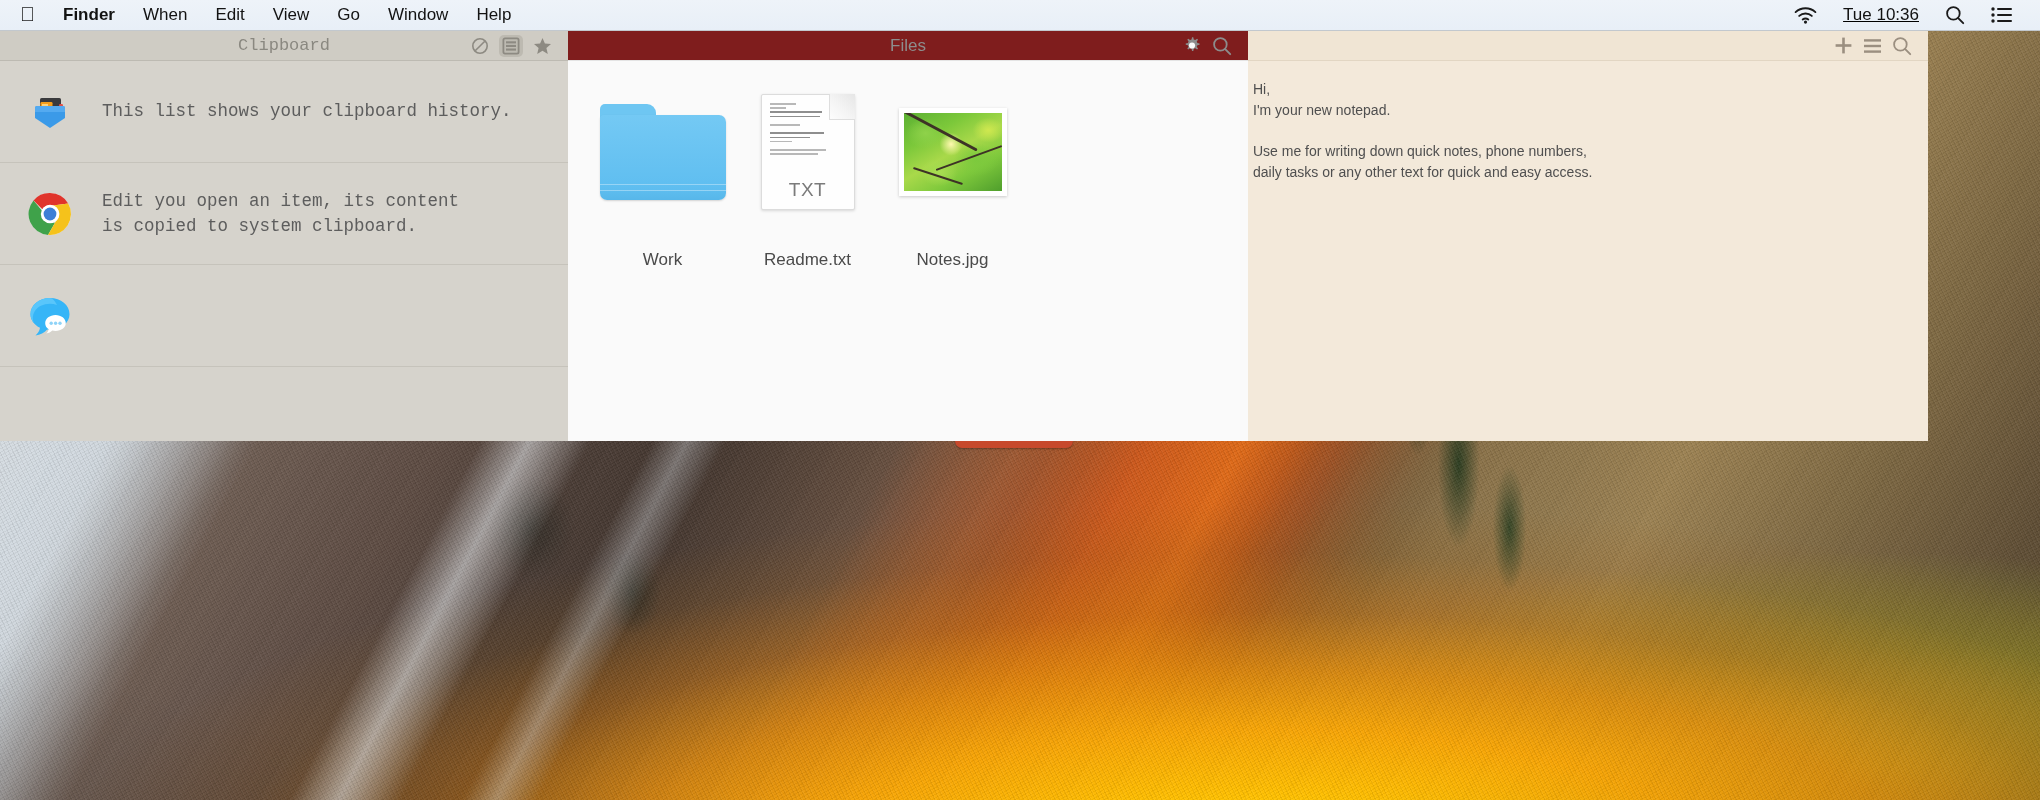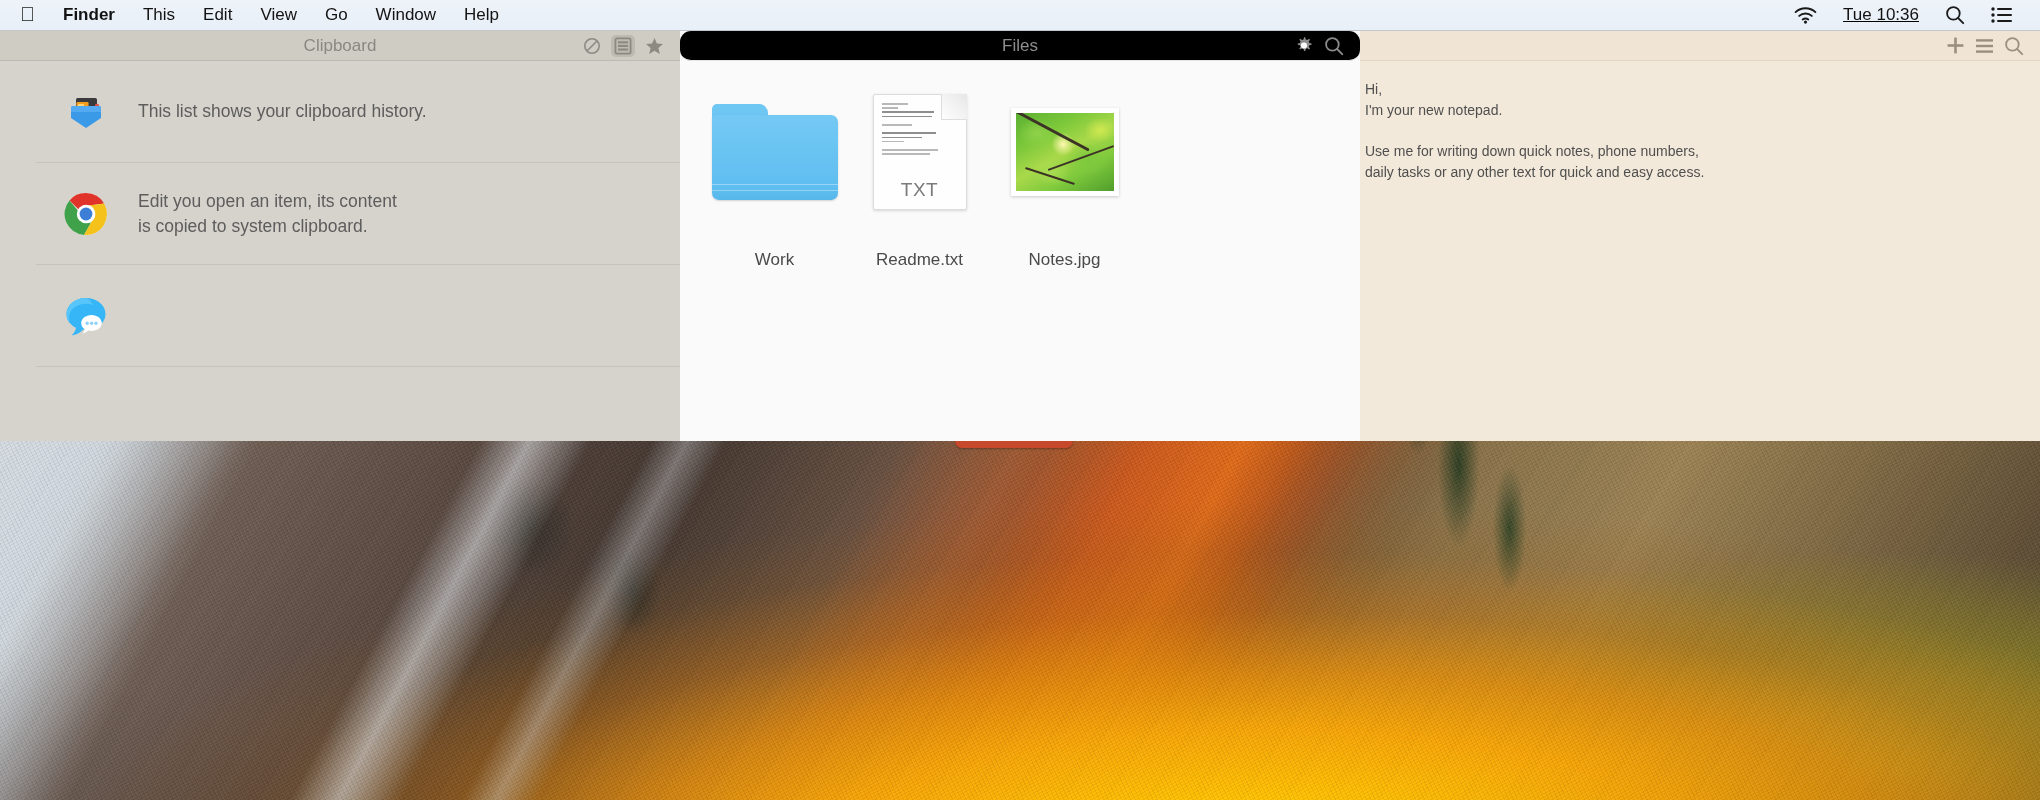--- a/index.html
+++ b/index.html
@@ -153,48 +153,47 @@
     font-size: 17px; color: #8d8d8d;
     pointer-events: none;
   }
   .panel-tools {
     margin-left: auto; display: flex; align-items: center;
     gap: 10px; padding-right: 16px; position: relative; z-index: 2;
   }
   .tool { display: flex; align-items: center; justify-content: center; }
 
   
-  #clip-panel { width: 680px; background: #d6d3cc; }
+  #clip-panel { width: 568px; background: #d6d3cc; font-family: Liberation Mono, monospace; }
   #clip-panel .panel-head { background: #cfccc4; border-bottom: 1px solid #bdbab2; }
   #clip-panel .panel-title { color: #8a8880; }
   .clip-tool-active {
     background: #bdbab1; border-radius: 5px; padding: 2px 3px;
   }
   .clip-list { flex: 1 1 auto; display: flex; flex-direction: column; overflow: hidden; }
   .clip-row {
     display: flex; align-items: center;
     height: 102px; flex: 0 0 102px;
     border-bottom: 1px solid #c6c3bb;
     padding: 0 24px;
-    margin-left: 36px;
   }
   .clip-row.empty { flex: 1 1 auto; height: auto; border-bottom: none; }
   .clip-icon {
     width: 52px; flex: 0 0 52px; height: 52px;
     display: flex; align-items: center; justify-content: center;
     margin-right: 26px;
   }
   .clip-text {
     font-size: 17.5px; color: #5d5d5d; line-height: 1.42;
     white-space: pre-line;
   }
 
   
   #files-panel { width: 680px; background: #fafafa; }
-  #files-panel .panel-head { background: #000000; border-bottom: 1px solid #e4e4e4; border-radius: 11px; }
+  #files-panel .panel-head { background: #7f1d1d; border-bottom: 1px solid #e4e4e4; }
   .files-grid {
     flex: 1 1 auto;
     display: flex; align-items: flex-start;
     padding: 26px 0 0 22px; gap: 0;
   }
   .file-cell {
     width: 145px; display: flex; flex-direction: column;
     align-items: center; padding-top: 6px; gap: 21px;
   }
   .file-thumb { height: 118px; display: flex; align-items: center; justify-content: center; }
@@ -300,21 +299,21 @@
     <div class="wp-layer wp-grain"></div>
     <div class="wp-layer wp-vig"></div>
   </div>
 
   <div id="orange-tab"></div>
 
   <div id="menubar">
     <div class="mb-left">
       <span class="mb-apple"></span>
       <span class="mb-item bold">Finder</span>
-      <span class="mb-item">This</span>
+      <span class="mb-item">When</span>
       <span class="mb-item">Edit</span>
       <span class="mb-item">View</span>
       <span class="mb-item">Go</span>
       <span class="mb-item">Window</span>
       <span class="mb-item">Help</span>
     </div>
     <div class="mb-right">
       <span class="mb-r-cell">
         <svg width="23" height="17" viewBox="0 0 23 17">
           <g fill="none" stroke="#1a1a1a" stroke-width="1.9" stroke-linecap="round">

